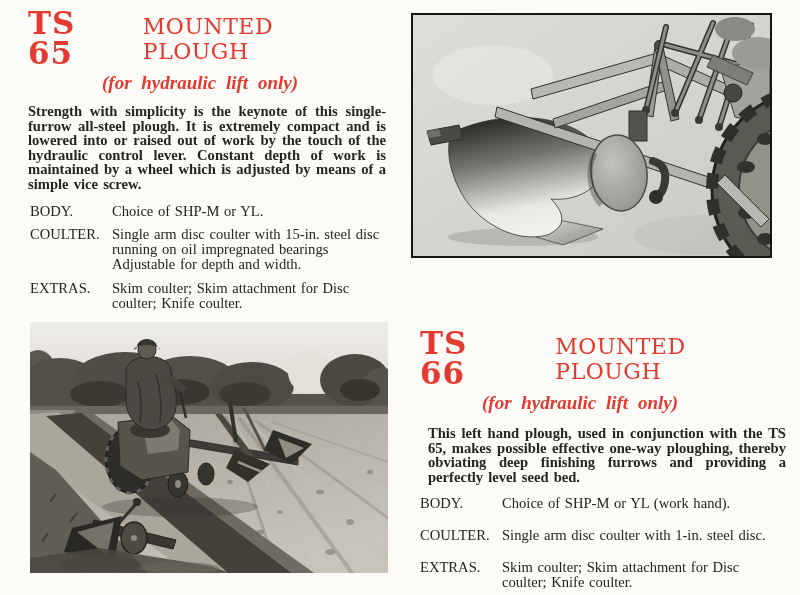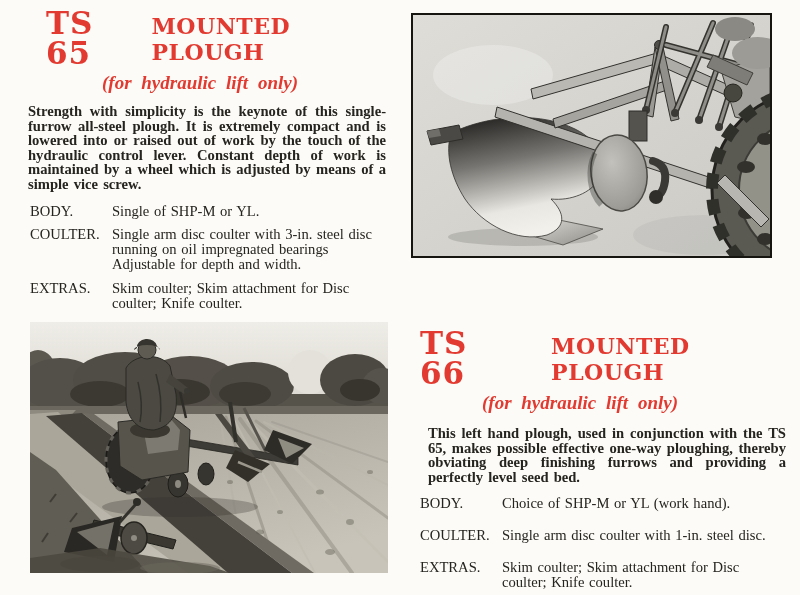--- a/index.html
+++ b/index.html
@@ -10,28 +10,28 @@
   html,body{margin:0;padding:0;background:#fff;}
   .page{
     position:relative;width:800px;height:595px;background:var(--paper);
     color:var(--ink);font-family:"Liberation Serif",serif;overflow:hidden;
   }
   .text-block{position:absolute;}
   .ts65{left:20px;top:8px;width:372px;}
   .ts66{left:404px;top:328px;width:392px;}
 
   .heading{margin:0;color:var(--red);display:flex;align-items:baseline;}
-  .ts65 .heading{padding-left:8px;margin-left:18px;}
+  .ts65 .heading{padding-left:8px;}
   .ts66 .heading{padding-left:16px;gap:24px;}
   .model{
     font-family:"DejaVu Serif","Liberation Serif",serif;font-weight:bold;
     font-size:31px;line-height:30px;letter-spacing:1px;
   }
   .title{
-    font-family:"DejaVu Serif","Liberation Serif",serif;font-weight:bold;
+    font-family:"DejaVu Serif","Liberation Serif",serif;font-weight:normal;
     font-size:22px;letter-spacing:0.5px;word-spacing:12px;margin-left:13px;
   }
   .subtitle{
     color:var(--red);font-style:italic;font-weight:bold;font-size:19px;
     width:300px;text-align:center;margin-top:4px;word-spacing:5px;
   }
   .ts65 .subtitle{margin-left:30px;}
   .ts66 .subtitle{margin-left:26px;}
 
   .body-par{
@@ -65,25 +65,25 @@
   <section class="text-block ts65">
     <h1 class="heading">
       <span class="model">TS 65</span>
       <span class="title">MOUNTED PLOUGH</span>
     </h1>
     <div class="subtitle">(for hydraulic lift only)</div>
     <p class="body-par">Strength with simplicity is the keynote of this single-furrow all-steel plough. It is extremely compact and is lowered into or raised out of work by the touch of the hydraulic control lever. Constant depth of work is maintained by a wheel which is adjusted by means of a simple vice screw.</p>
     <div class="specs">
       <div class="spec-row">
         <div class="spec-label">BODY.</div>
-        <div class="spec-value">Single of SHP-M or YL.</div>
+        <div class="spec-value">Choice of SHP-M or YL.</div>
       </div>
       <div class="spec-row">
         <div class="spec-label">COULTER.</div>
-        <div class="spec-value">Single arm disc coulter with 3-in. steel disc running on oil impregnated bearings Adjustable for depth and width.</div>
+        <div class="spec-value">Single arm disc coulter with 15-in. steel disc running on oil impregnated bearings Adjustable for depth and width.</div>
       </div>
       <div class="spec-row">
         <div class="spec-label">EXTRAS.</div>
         <div class="spec-value">Skim coulter; Skim attachment for Disc coulter; Knife coulter.</div>
       </div>
     </div>
   </section>
 
   <figure class="photo photo-plough">
     <svg viewBox="0 0 357 241" preserveAspectRatio="none">

